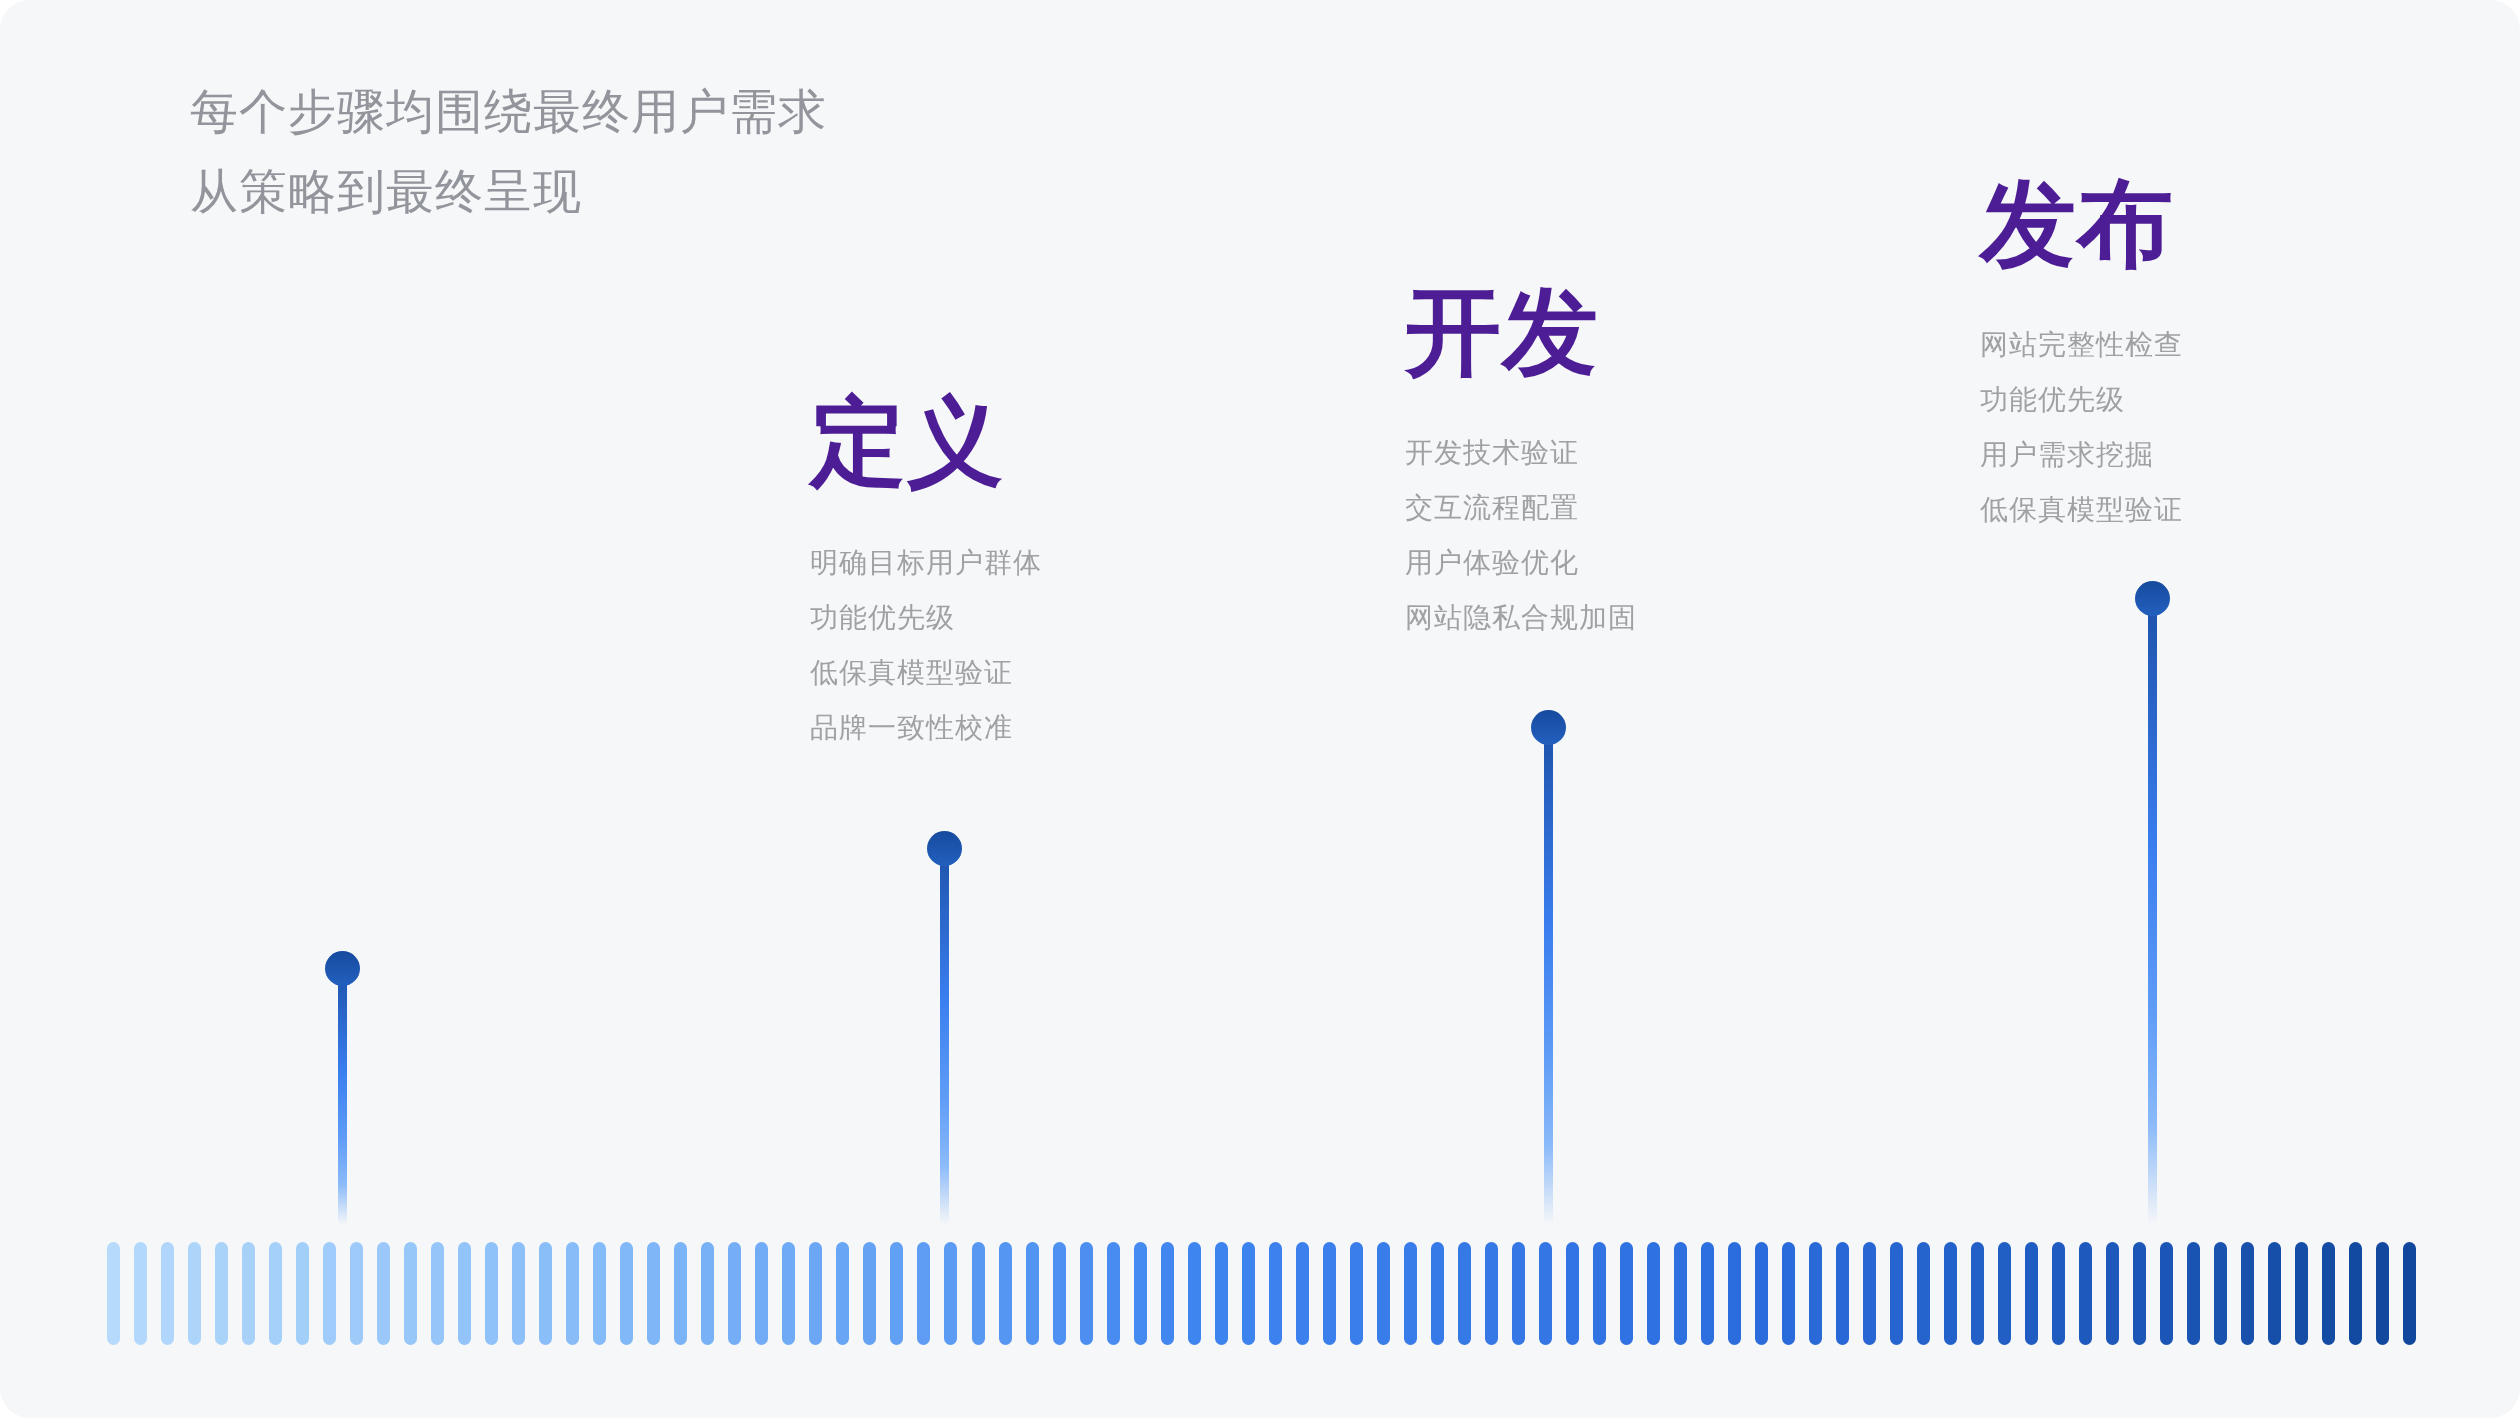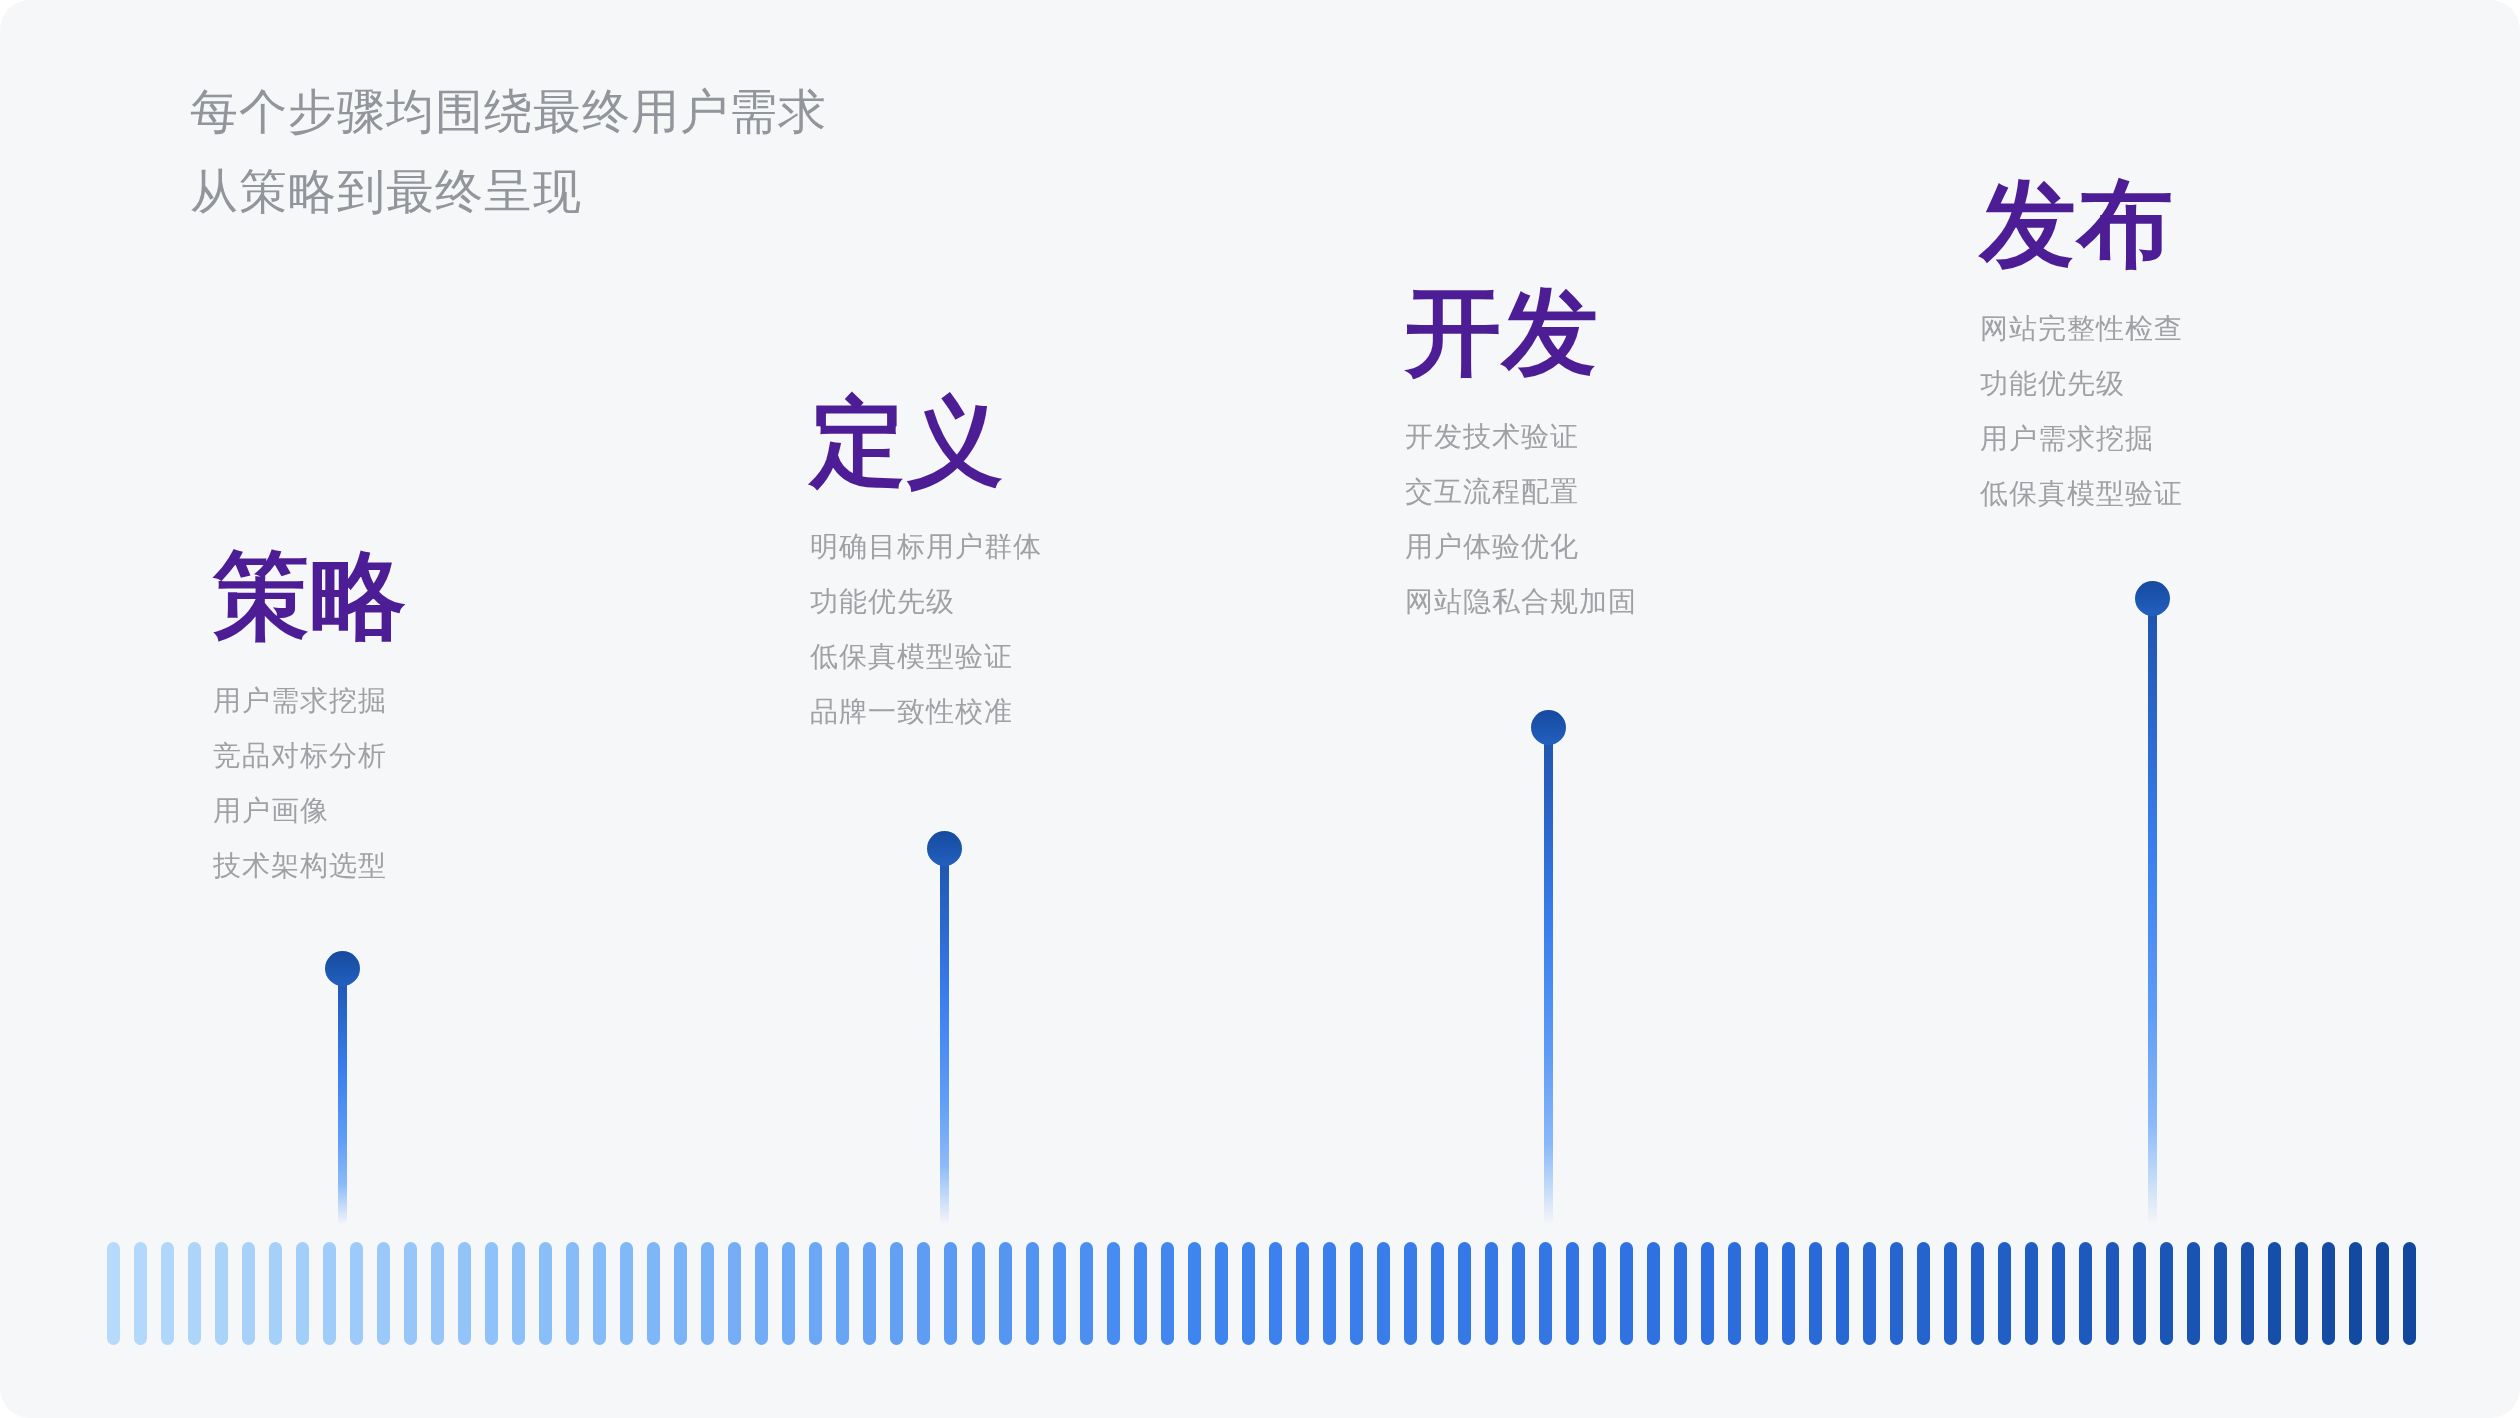--- a/index.html
+++ b/index.html
@@ -37,21 +37,21 @@
   .stage .stage-title {
     font-size: 96px;
     line-height: 96px;
     font-weight: 700;
     color: #4c1d95;
     letter-spacing: 1px;
     white-space: nowrap;
   }
   .stage ul.stage-items {
     list-style: none;
-    margin: 40px 0 0 0;
+    margin: 56px 0 0 0;
     padding: 0;
   }
   .stage ul.stage-items li {
     font-size: 28px;
     line-height: 34px;
     margin-bottom: 21px;
     color: #a0a1a4;
     letter-spacing: 1px;
     white-space: nowrap;
   }
@@ -113,29 +113,20 @@
 </head>
 <body>
 
 <div class="canvas">
 
   <div class="header">
     <div class="line">每个步骤均围绕最终用户需求</div>
     <div class="line">从策略到最终呈现</div>
   </div>
 
-  <div class="stage stage-strategy">
-    <div class="stage-title">策略</div>
-    <ul class="stage-items">
-      <li>用户需求挖掘</li>
-      <li>竞品对标分析</li>
-      <li>用户画像</li>
-      <li>技术架构选型</li>
-    </ul>
-  </div>
 
   <div class="stage stage-develop">
     <div class="stage-title">开发</div>
     <ul class="stage-items">
       <li>开发技术验证</li>
       <li>交互流程配置</li>
       <li>用户体验优化</li>
       <li>网站隐私合规加固</li>
     </ul>
   </div>

